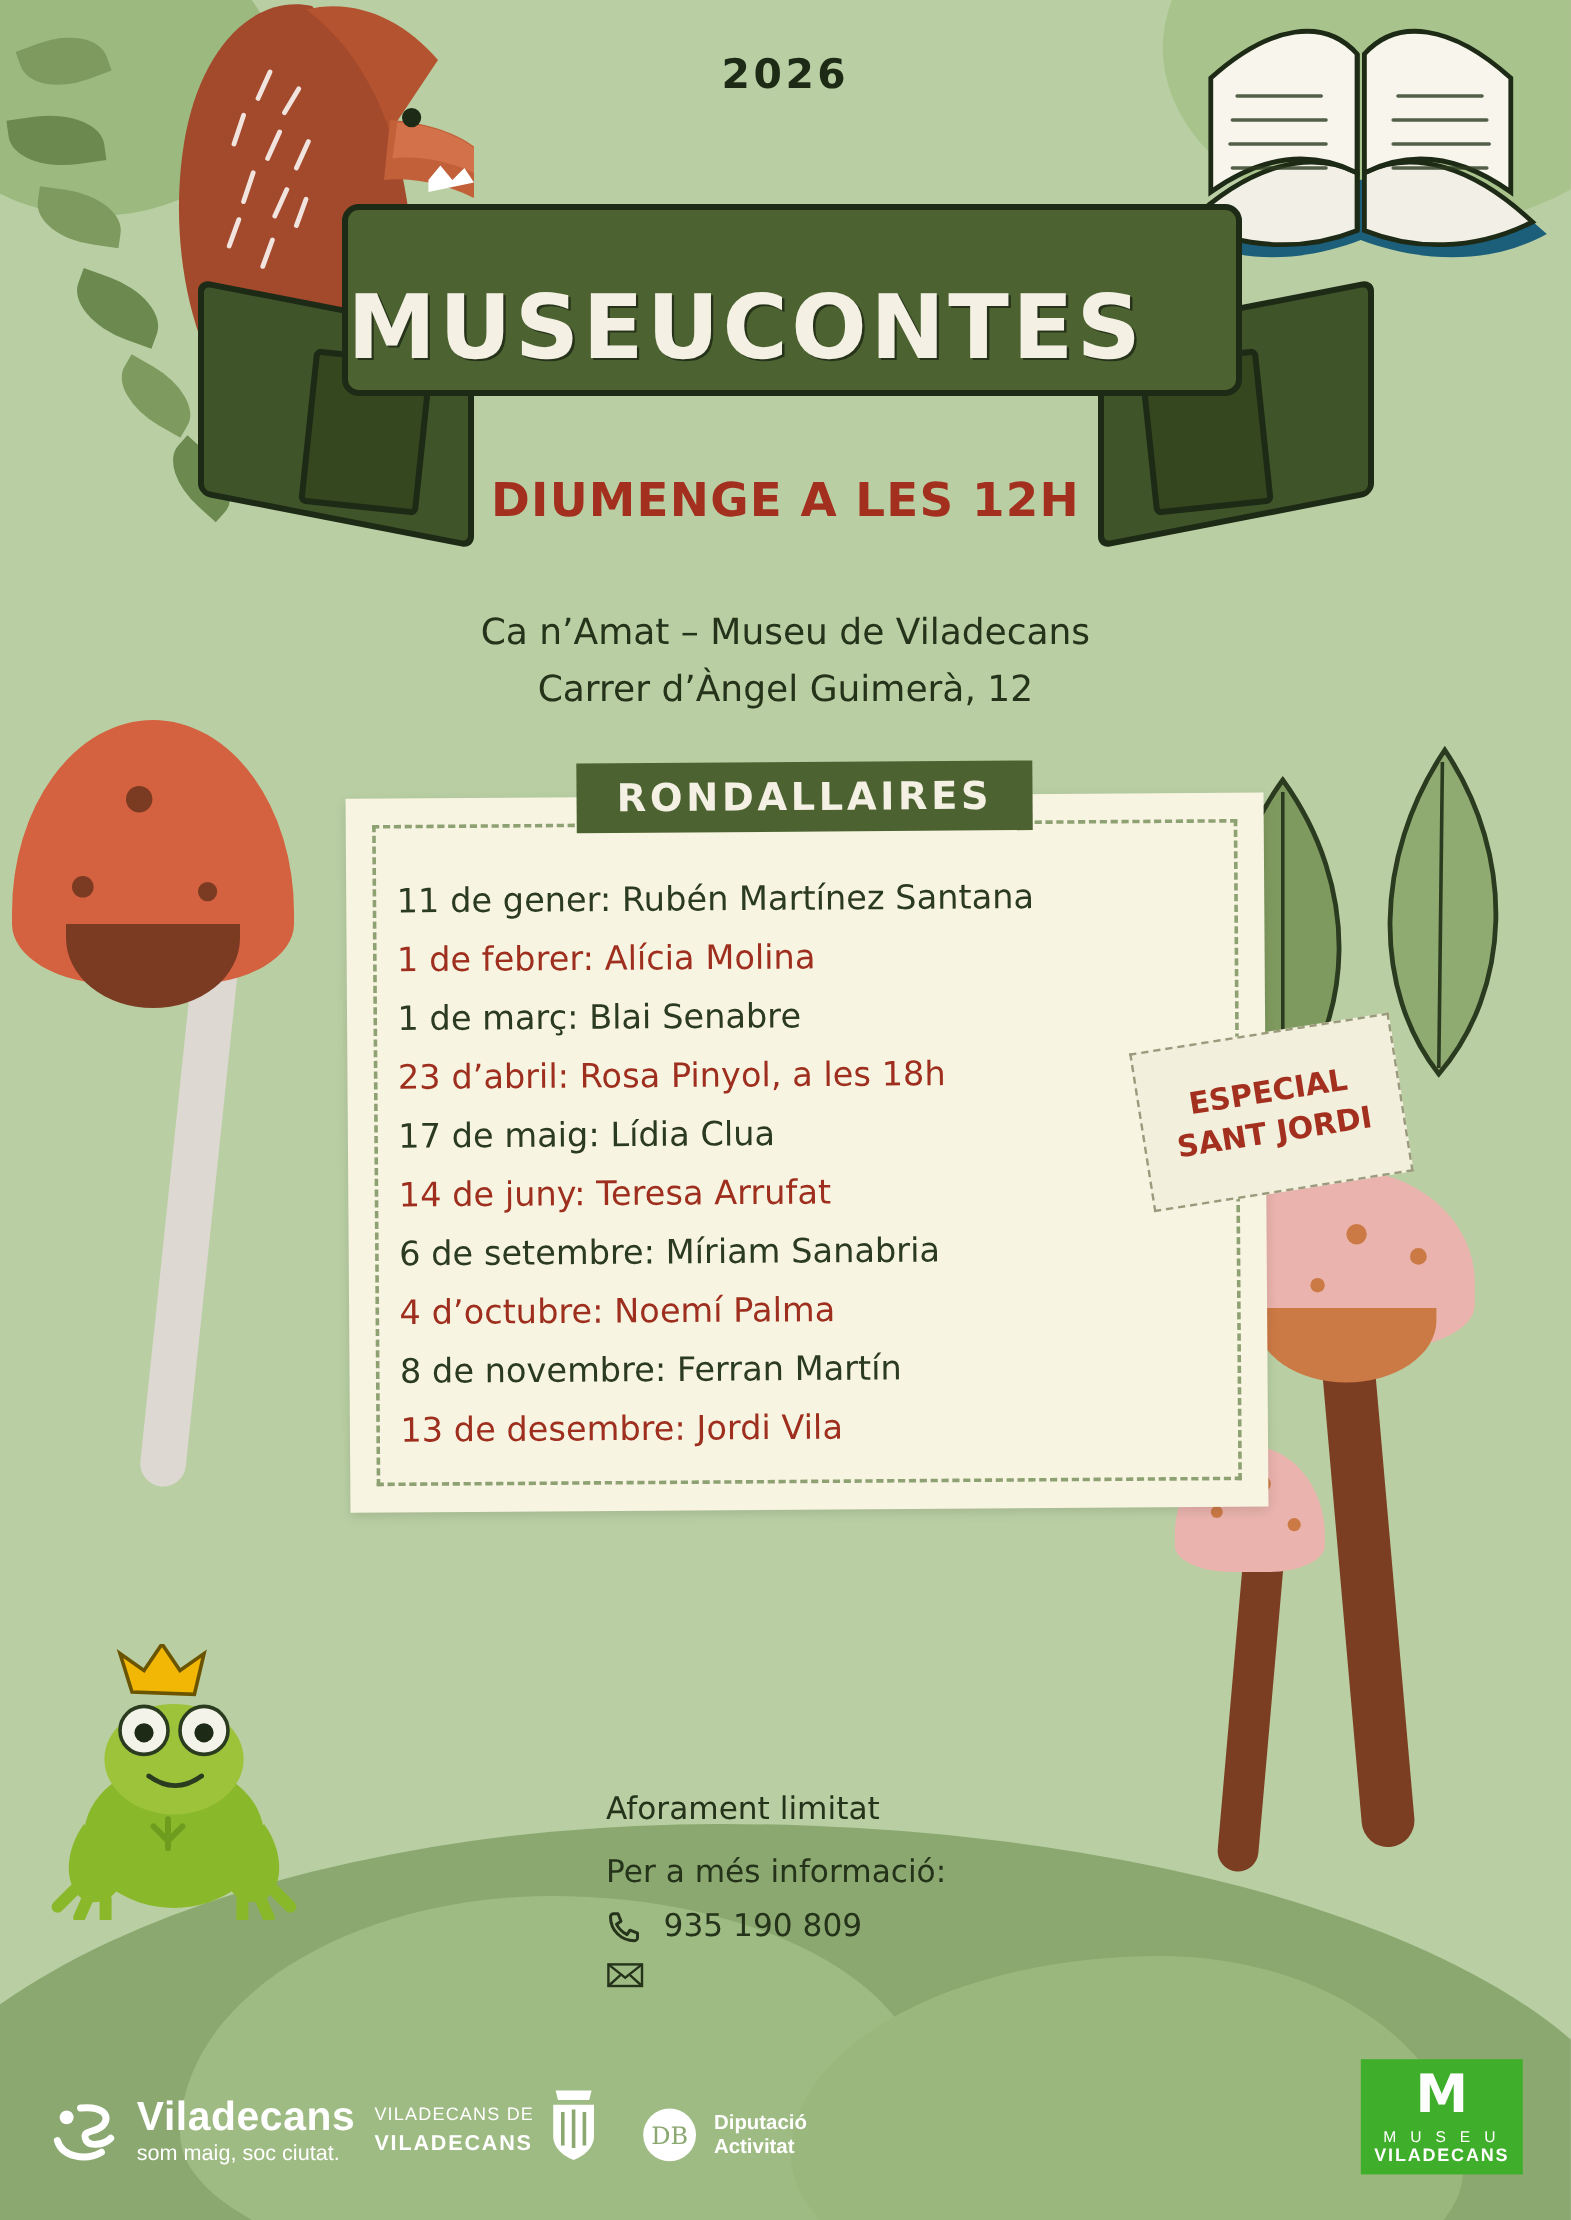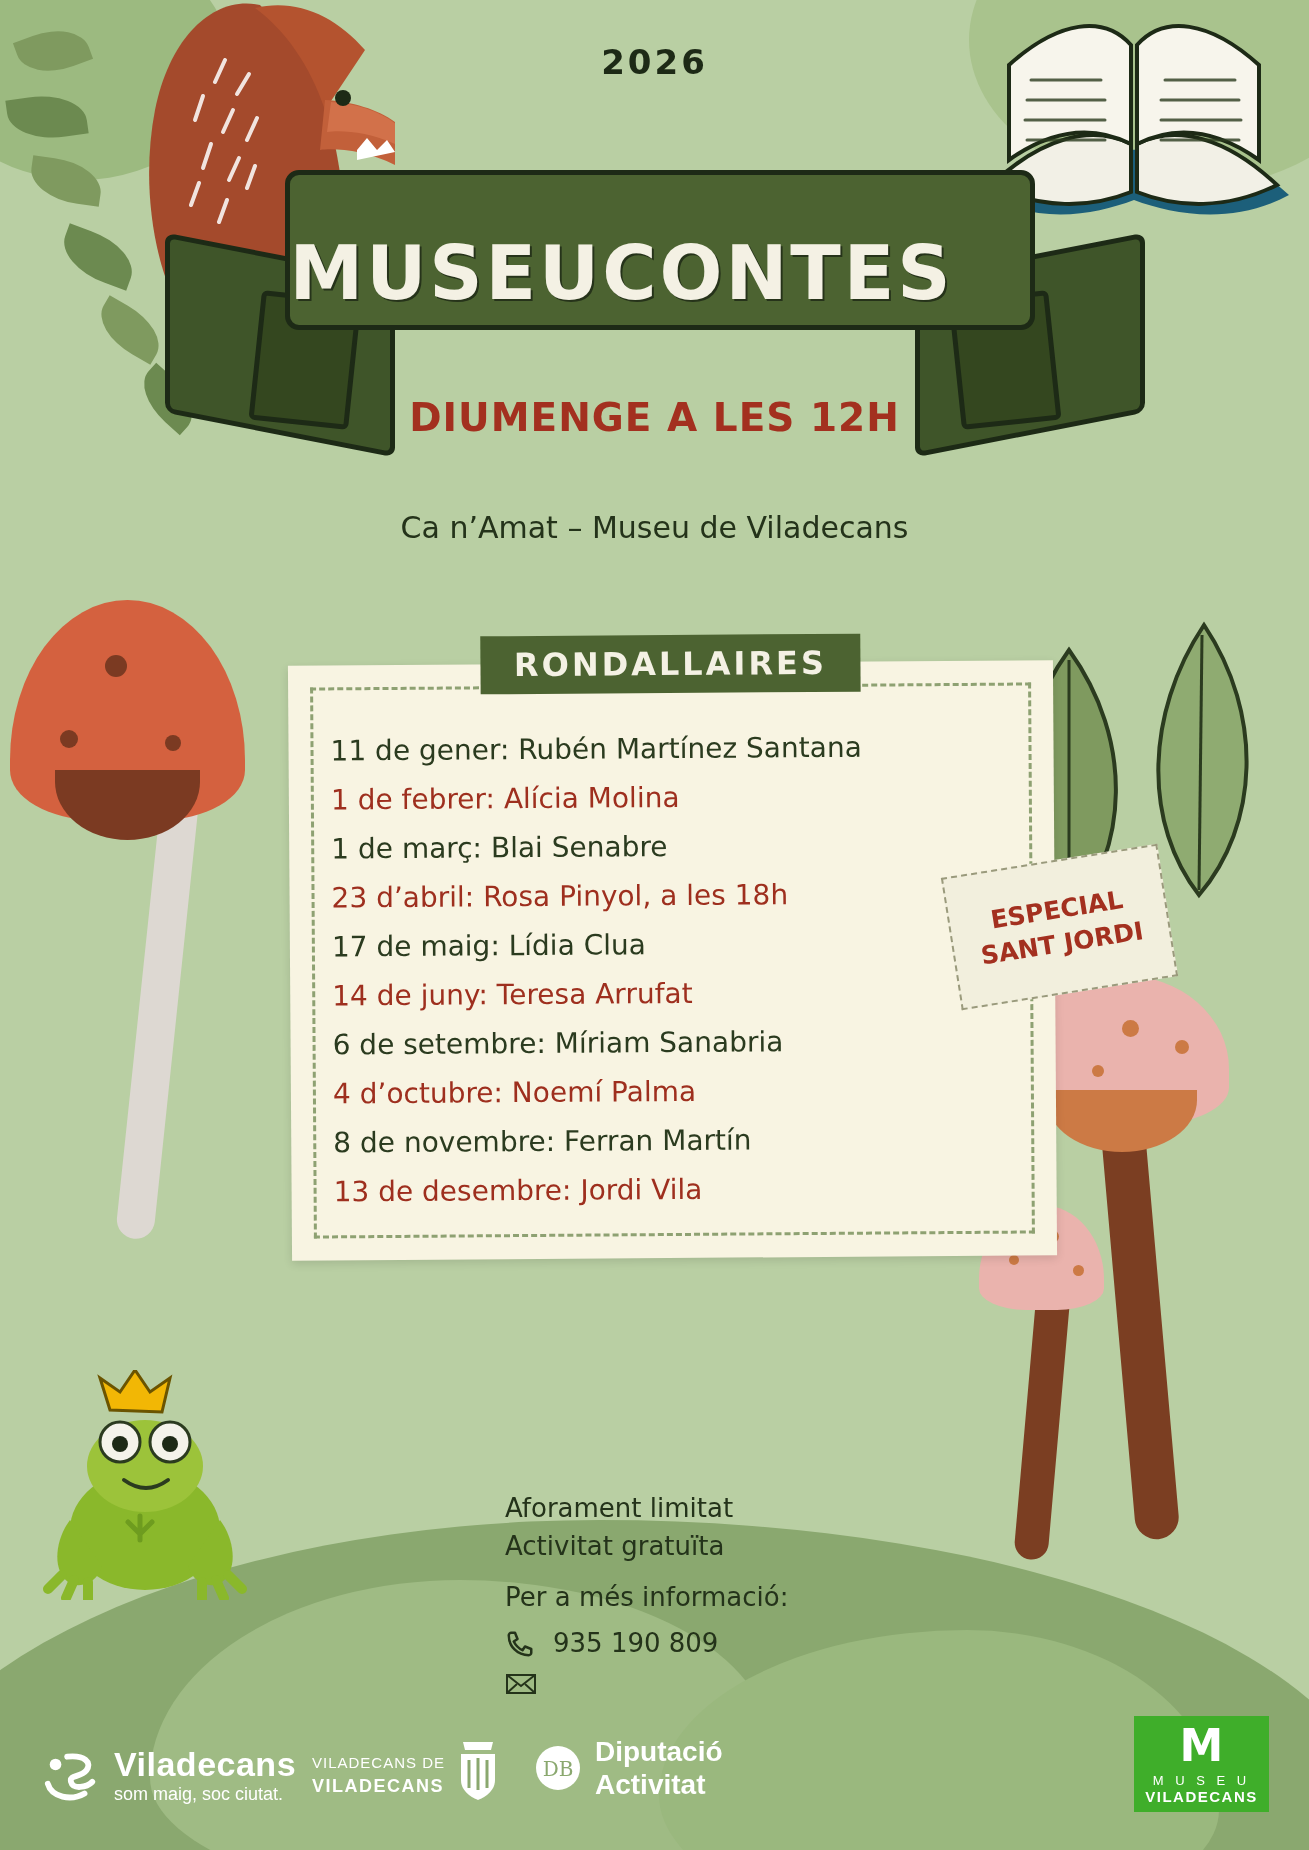--- a/index.html
+++ b/index.html
@@ -117,21 +117,21 @@
   .footer{position:absolute;left:0;right:0;bottom:0;height:150px;}
   .logo-viladecans{position:absolute;left:42px;bottom:42px;display:flex;align-items:center;gap:14px;}
   .vil-mark{width:58px;height:58px;position:relative;}
   .vil-text{color:#fff;}
   .vil-text .n1{font-size:34px;font-weight:bold;letter-spacing:.5px;line-height:1;}
   .vil-text .n2{font-size:18px;line-height:1.5;}
   .ajunt{position:absolute;left:312px;bottom:52px;color:#fff;font-size:15px;line-height:1.35;letter-spacing:1px;}
   .ajunt b{font-size:18px;letter-spacing:1.5px;}
   .shield{position:absolute;left:455px;bottom:48px;width:46px;height:66px;}
   .dipu{position:absolute;left:535px;bottom:48px;display:flex;align-items:center;gap:14px;}
-  .dipu-txt{color:#fff;font-size:28px;font-weight:bold;line-height:1.2;}
+  .dipu-txt{color:#fff;font-size:17px;font-weight:bold;line-height:1.2;}
   .museu-logo{position:absolute;right:40px;bottom:38px;width:135px;height:96px;background:#3fae2a;display:flex;flex-direction:column;align-items:center;justify-content:flex-end;padding-bottom:7px;box-sizing:border-box;}
   .museu-logo .m{position:absolute;top:8px;left:50%;transform:translateX(-50%);color:#fff;font-size:44px;font-weight:bold;font-family:"DejaVu Sans",sans-serif;line-height:1;}
   .museu-logo .l1{color:#fff;font-size:13px;letter-spacing:4px;margin-top:40px;}
   .museu-logo .l2{color:#fff;font-size:15px;letter-spacing:1.5px;font-weight:bold;}
 </style>
 </head>
 <body>
 
 <div class="poster">
 
@@ -206,20 +206,21 @@
     <div class="banner-fold-l"></div>
     <div class="banner-fold-r"></div>
     <div class="banner-body">
       <div class="banner-title">MUSEUCONTES</div>
     </div>
   </div>
 
   <div class="subtitle">DIUMENGE A LES 12H</div>
   <div class="venue">
     <div>Ca n’Amat – Museu de Viladecans</div>
+    <div>Carrer d’Àngel Guimerà, 12</div>
   </div>
 
   <div class="mush-stem" style="left:140px;top:760px;width:38px;height:480px;transform:rotate(6deg);"></div>
   <div class="mush-cap" style="left:10px;top:600px;width:235px;height:220px;background:#d4613f;border-radius:55% 55% 40% 40%/80% 80% 25% 25%;"></div>
   <div class="dot" style="left:105px;top:655px;width:22px;height:22px;background:#7b3a22;"></div>
   <div class="dot" style="left:60px;top:730px;width:18px;height:18px;background:#7b3a22;"></div>
   <div class="dot" style="left:165px;top:735px;width:16px;height:16px;background:#7b3a22;"></div>
   <div style="position:absolute;left:55px;top:770px;width:145px;height:70px;background:#7b3a22;border-radius:0 0 60% 60%/0 0 100% 100%;"></div>
 
   <div class="mush-stem" style="right:148px;top:1090px;width:44px;height:450px;background:#7b3e22;transform:rotate(-5deg);"></div>
@@ -270,21 +271,20 @@
     <circle cx="80" cy="72" r="20" fill="#f4f3ea" stroke="#2b3b1f" stroke-width="3"></circle>
     <circle cx="130" cy="72" r="20" fill="#f4f3ea" stroke="#2b3b1f" stroke-width="3"></circle>
     <circle cx="80" cy="74" r="8" fill="#1d2a16"></circle>
     <circle cx="130" cy="74" r="8" fill="#1d2a16"></circle>
     <path d="M84 110 q22 16 44 0" stroke="#2b3b1f" stroke-width="4" fill="none" stroke-linecap="round"></path>
     <path d="M88 152 l12 12 M100 146 l0 24 M112 152 l-12 12" stroke="#6e9c1f" stroke-width="5" stroke-linecap="round"></path>
   </svg>
 
   <div class="info">
     <div>Aforament limitat</div>
-    <div>Activitat gratuïta</div>
     <div style="margin-top:14px">Per a més informació:</div>
     <div class="contact-row">
       <svg width="30" height="30" viewBox="0 0 24 24">
         <path d="M5 3 C4 3 3 4 3 5 C3 14 10 21 19 21 C20 21 21 20 21 19 L21 16 L16 14 L14 17 C11 15.5 8.5 13 7 10 L10 8 L8 3 Z" fill="none" stroke="#24331a" stroke-width="2" stroke-linejoin="round"></path>
       </svg>
       <span class="txt">935 190 809</span>
     </div>
     <div class="contact-row">
       <svg width="32" height="26" viewBox="0 0 32 24">
         <rect x="2" y="3" width="28" height="18" fill="none" stroke="#24331a" stroke-width="2"></rect>

